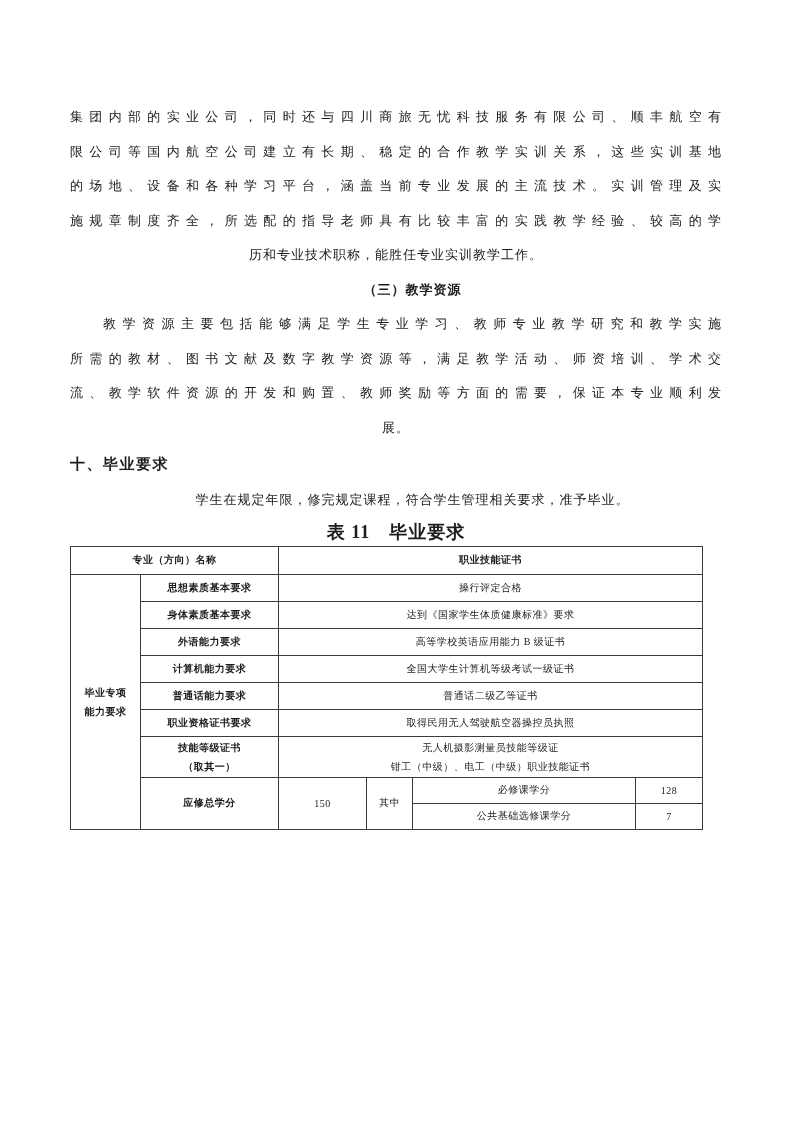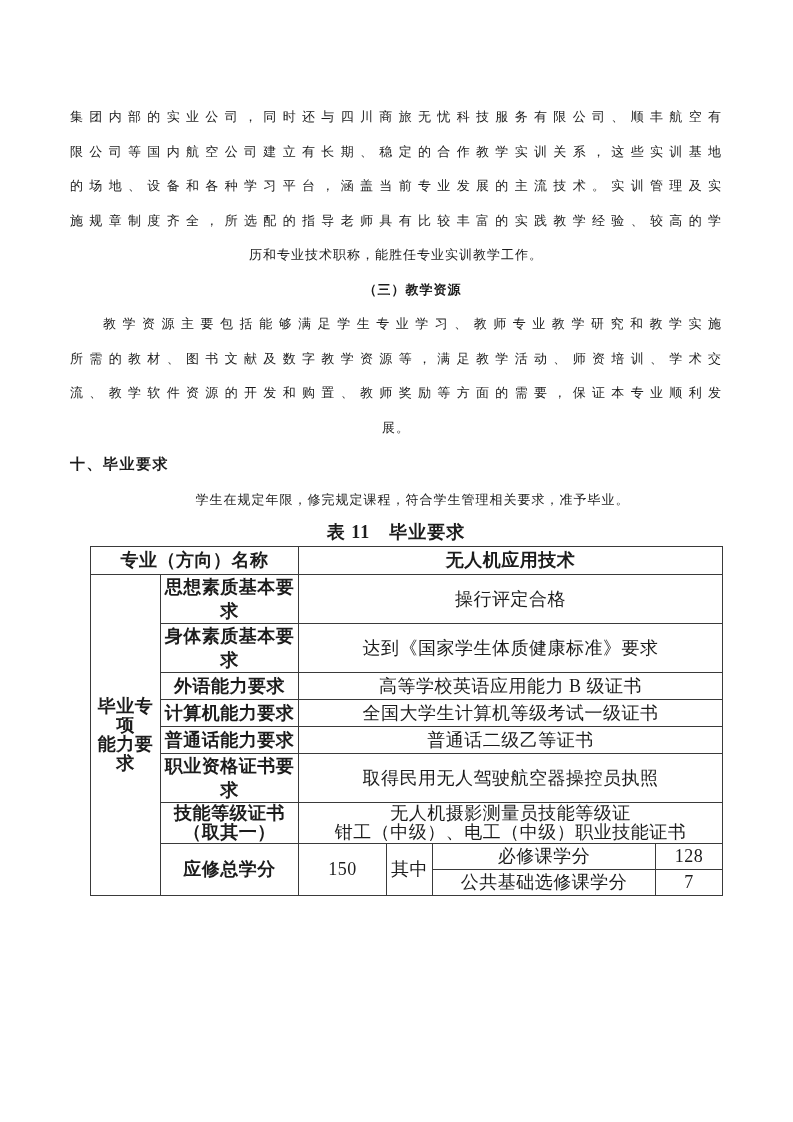--- a/index.html
+++ b/index.html
@@ -10,22 +10,22 @@
   }
   .content{position:absolute;left:70px;top:100px;width:652px;}
   .ln{line-height:34.5px;font-size:13px;letter-spacing:1px;}
   .jf{text-align:justify;text-align-last:justify;}
   .lf{text-align:center;}
   .ind{text-indent:33px;}
   .h3l{font-weight:bold;}
   .h2l{font-size:15px;font-weight:bold;line-height:38px;letter-spacing:1.5px;}
   .cap{height:28px;line-height:28px;text-align:center;font-size:18px;font-weight:bold;letter-spacing:1px;}
   table.grad{
-    margin-left:20px;width:632px;border-collapse:collapse;table-layout:fixed;
-    font-size:18px;letter-spacing:0.5px;
+    margin-left:0;width:632px;border-collapse:collapse;table-layout:fixed;
+    font-size:10px;letter-spacing:0.5px;
   }
   table.grad td{
     border:1px solid #3a3a3a;text-align:center;vertical-align:middle;
     padding:0 2px;overflow:hidden;
   }
   td.b{font-weight:bold;}
   .two{line-height:19px;}
   .rh td{height:27px;}
   .rr td{height:26px;}
   .rs td{height:40px;}
@@ -64,21 +64,21 @@
         <col style="width:70px">
           <col style="width:138px">
           <col style="width:88px">
         <col style="width:46px">
           <col style="width:223px">
           <col style="width:67px">
       </colgroup>
       <tbody>
           <tr class="rh">
         <td class="b" colspan="2">专业（方向）名称</td>
-        <td class="b" colspan="4">无人机应用技术</td>
+        <td class="b" colspan="4">职业技能证书</td>
       </tr>
       <tr class="rr">
         <td class="b" rowspan="9">
           <div class="two">毕业专项</div>
           <div class="two">能力要求</div>
         </td>
         <td class="b">思想素质基本要求</td>
         <td colspan="4">操行评定合格</td>
       </tr>
       <tr class="rr">

